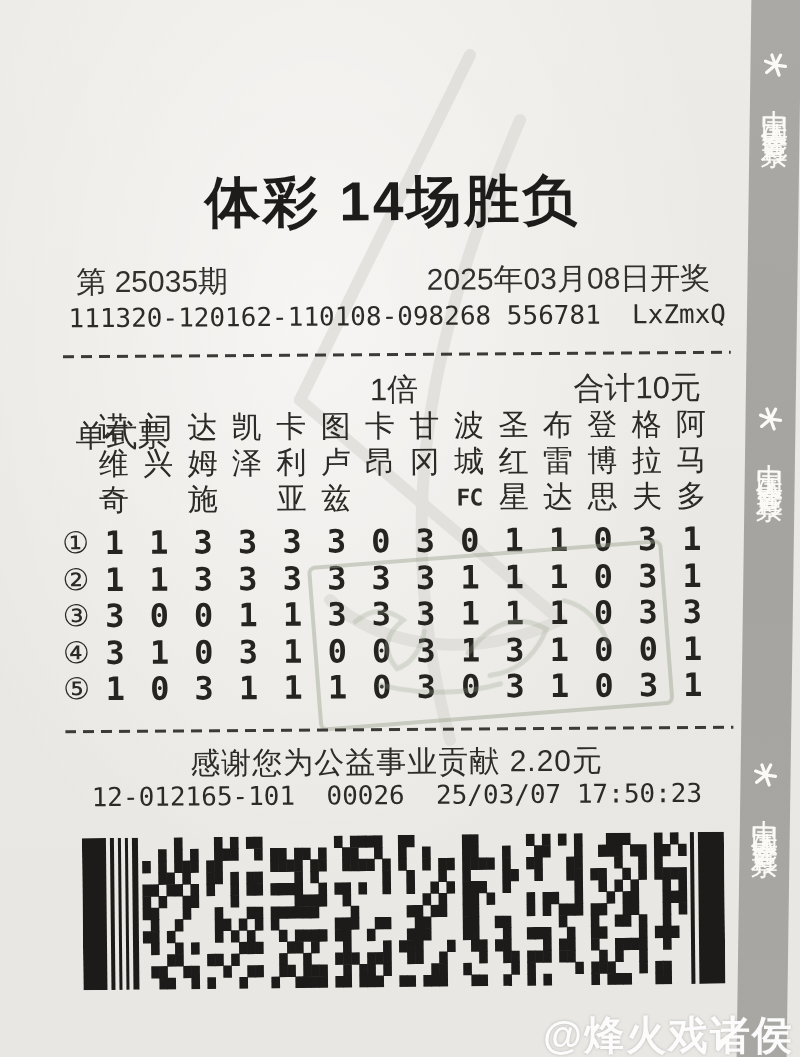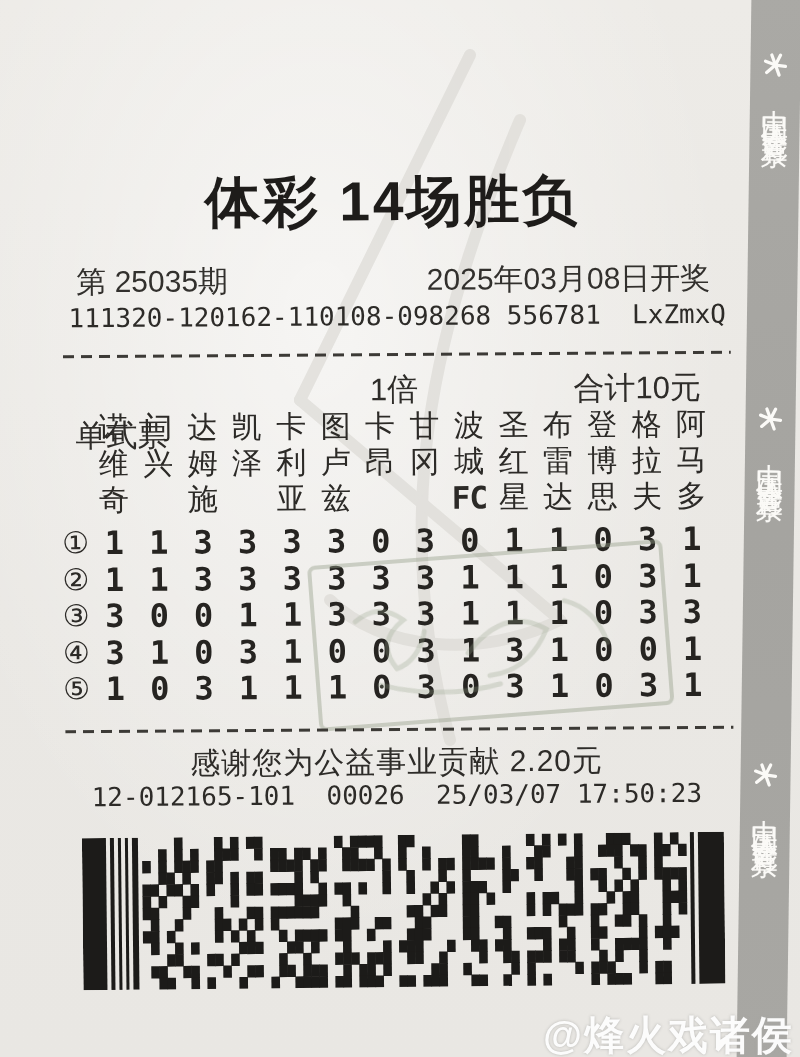--- a/index.html
+++ b/index.html
@@ -51,21 +51,21 @@
   .grid15{
     display:grid;grid-template-columns:30px repeat(14,1fr);
     width:652px;
   }
   .teams{position:absolute;top:408px;left:62px;}
   .teams .cell{
     height:36px;line-height:36px;text-align:center;
     font-size:30px;color:#2c2a27;
   }
   .teams .cell.latin{
-    font-size:31px;font-weight:700;letter-spacing:-1px;
+    font-size:23px;font-weight:700;letter-spacing:-1px;
     font-family:"DejaVu Sans Mono", monospace;
   }
   .picks{position:absolute;top:523px;left:62px;}
   .pick-row{margin-bottom:0;}
   .pick-row .cell{
     height:36.5px;line-height:36.5px;text-align:center;
     font-family:"DejaVu Sans Mono", monospace;
     font-size:32px;font-weight:700;color:#262421;
   }
   .pick-row .rlabel{

